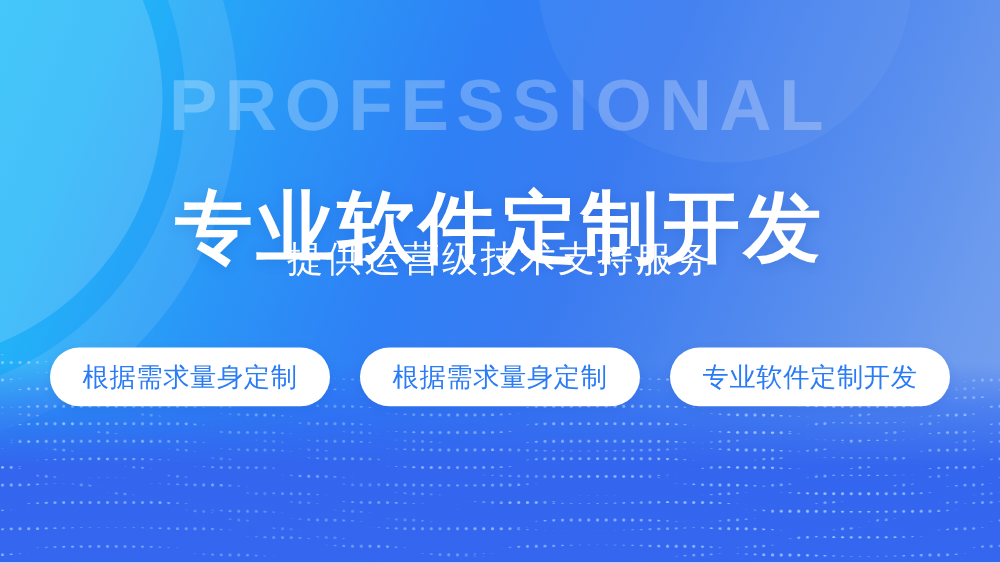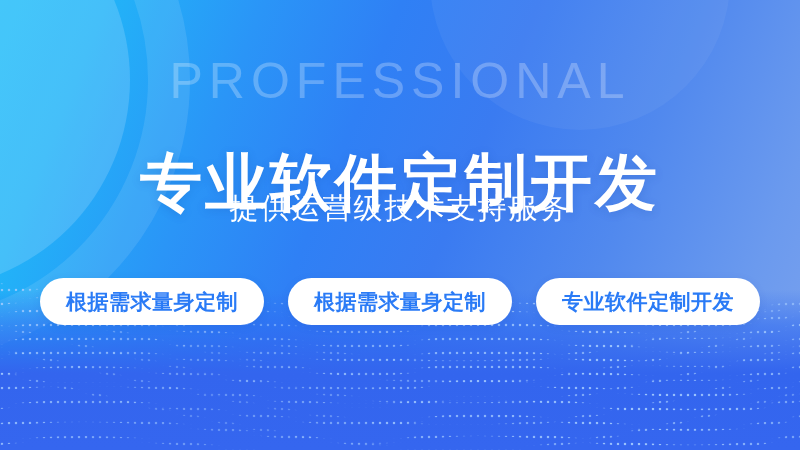--- a/index.html
+++ b/index.html
@@ -84,22 +84,22 @@
   }
   .wave-field svg { display: block; width: 800px; height: 190px; }
 
   
   .watermark {
     position: absolute;
     left: 0;
     right: 0;
     top: 56px;
     text-align: center;
-    font-size: 50px;
-    font-weight: 400;
+    font-size: 58px;
+    font-weight: 700;
     letter-spacing: 6px;
     line-height: 1;
     color: rgba(255,255,255,0.26);
     white-space: nowrap;
     user-select: none;
   }
 
   
   .headline {
     position: absolute;
@@ -147,21 +147,21 @@
     border-radius: 24px;
     background: #ffffff;
     display: flex;
     align-items: center;
     justify-content: center;
     box-shadow: 0 2px 8px rgba(20,60,160,0.10);
     box-sizing: border-box;
   }
   .pill-label {
     font-size: 21px;
-    font-weight: 700;
+    font-weight: 400;
     letter-spacing: 0.5px;
     color: #2a7bf6;
     white-space: nowrap;
   }
 </style>
 </head>
 <body>
 
 <div id="banner">
 

